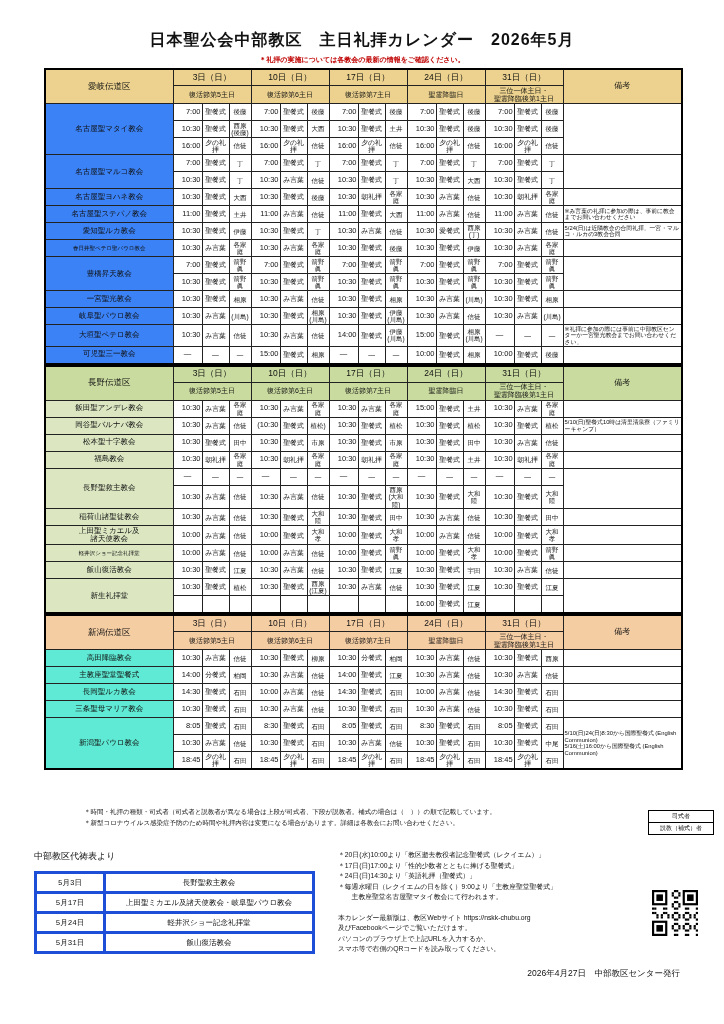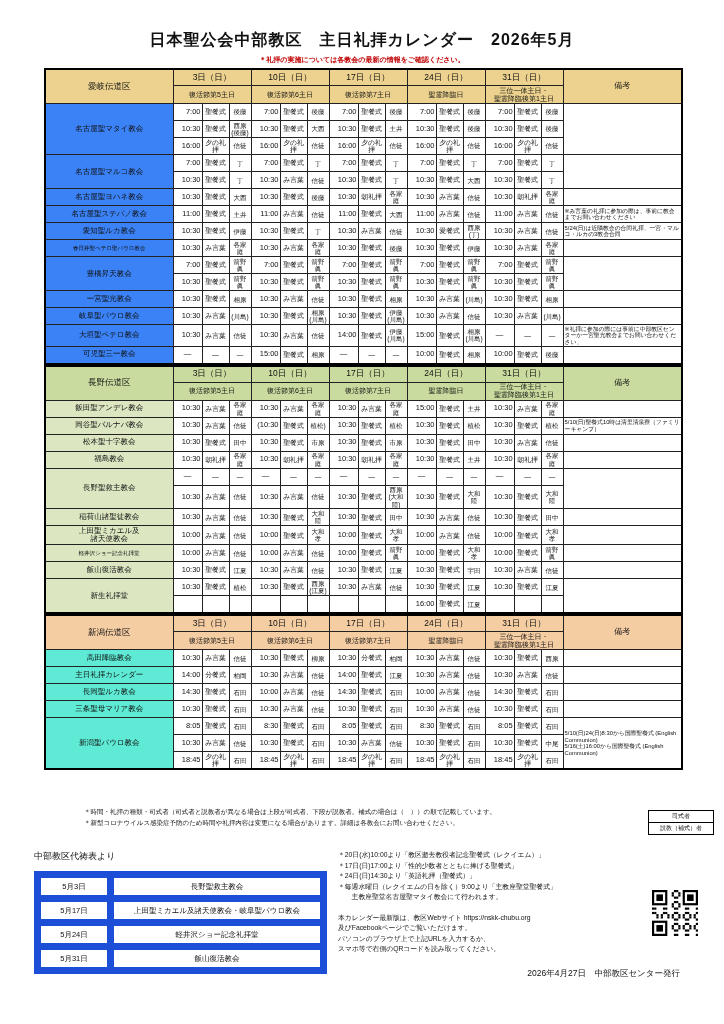--- a/index.html
+++ b/index.html
@@ -33,21 +33,21 @@
   .theme-niigata th{background:#f5cda3;}
   .theme-niigata td.church{background:#5eead4;}
   .footnotes{position:absolute;top:806px;left:84px;width:540px;font-size:6.5px;line-height:11px;}
   .legendbox{position:absolute;top:810px;left:648px;width:64px;border:1px solid #000;
              font-size:6px;text-align:center;}
   .legendbox div{padding:1px 0;}
   .legendbox div:first-child{border-bottom:1px solid #000;}
   .inter{position:absolute;top:850px;left:34px;width:300px;}
   .inter-title{font-size:9px;margin-bottom:8px;}
   table.itab{border-collapse:collapse;}
-  table.itab td{border:7px solid #1d4ed8;font-size:7.5px;text-align:center;height:17px;padding:0 3px;}
+  table.itab td{border:3px solid #1d4ed8;font-size:7.5px;text-align:center;height:17px;padding:0 3px;font-family:Liberation Mono, monospace;}
   td.idate{width:60px;}
   td.iplace{width:200px;}
   .rightcol{position:absolute;top:850px;left:338px;width:320px;font-size:6.8px;line-height:10.5px;}
   .webnote{margin-top:10px;}
   .publisher{position:absolute;top:968px;left:340px;width:340px;text-align:right;font-size:8.5px;}
   .qr{position:absolute;top:890px;left:652px;width:46px;height:46px;}
 </style>
 </head>
 <body>
 
@@ -689,21 +689,21 @@
             <td class="person">柏岡</td>
             <td class="time">10:30</td>
             <td class="type">み言葉</td>
             <td class="person">信徒</td>
             <td class="time">10:30</td>
             <td class="type">聖餐式</td>
             <td class="person">西原</td>
             <td class="remark" rowspan="1"></td>
           </tr>
           <tr class="cb">
-            <td class="church" rowspan="1">主日礼拝カレンダー</td>
+            <td class="church" rowspan="1">主教座聖堂聖餐式</td>
             <td class="time">14:00</td>
             <td class="type">分餐式</td>
             <td class="person">柏岡</td>
             <td class="time">10:30</td>
             <td class="type">み言葉</td>
             <td class="person">信徒</td>
             <td class="time">14:00</td>
             <td class="type">聖餐式</td>
             <td class="person">江夏</td>
             <td class="time">10:30</td>

